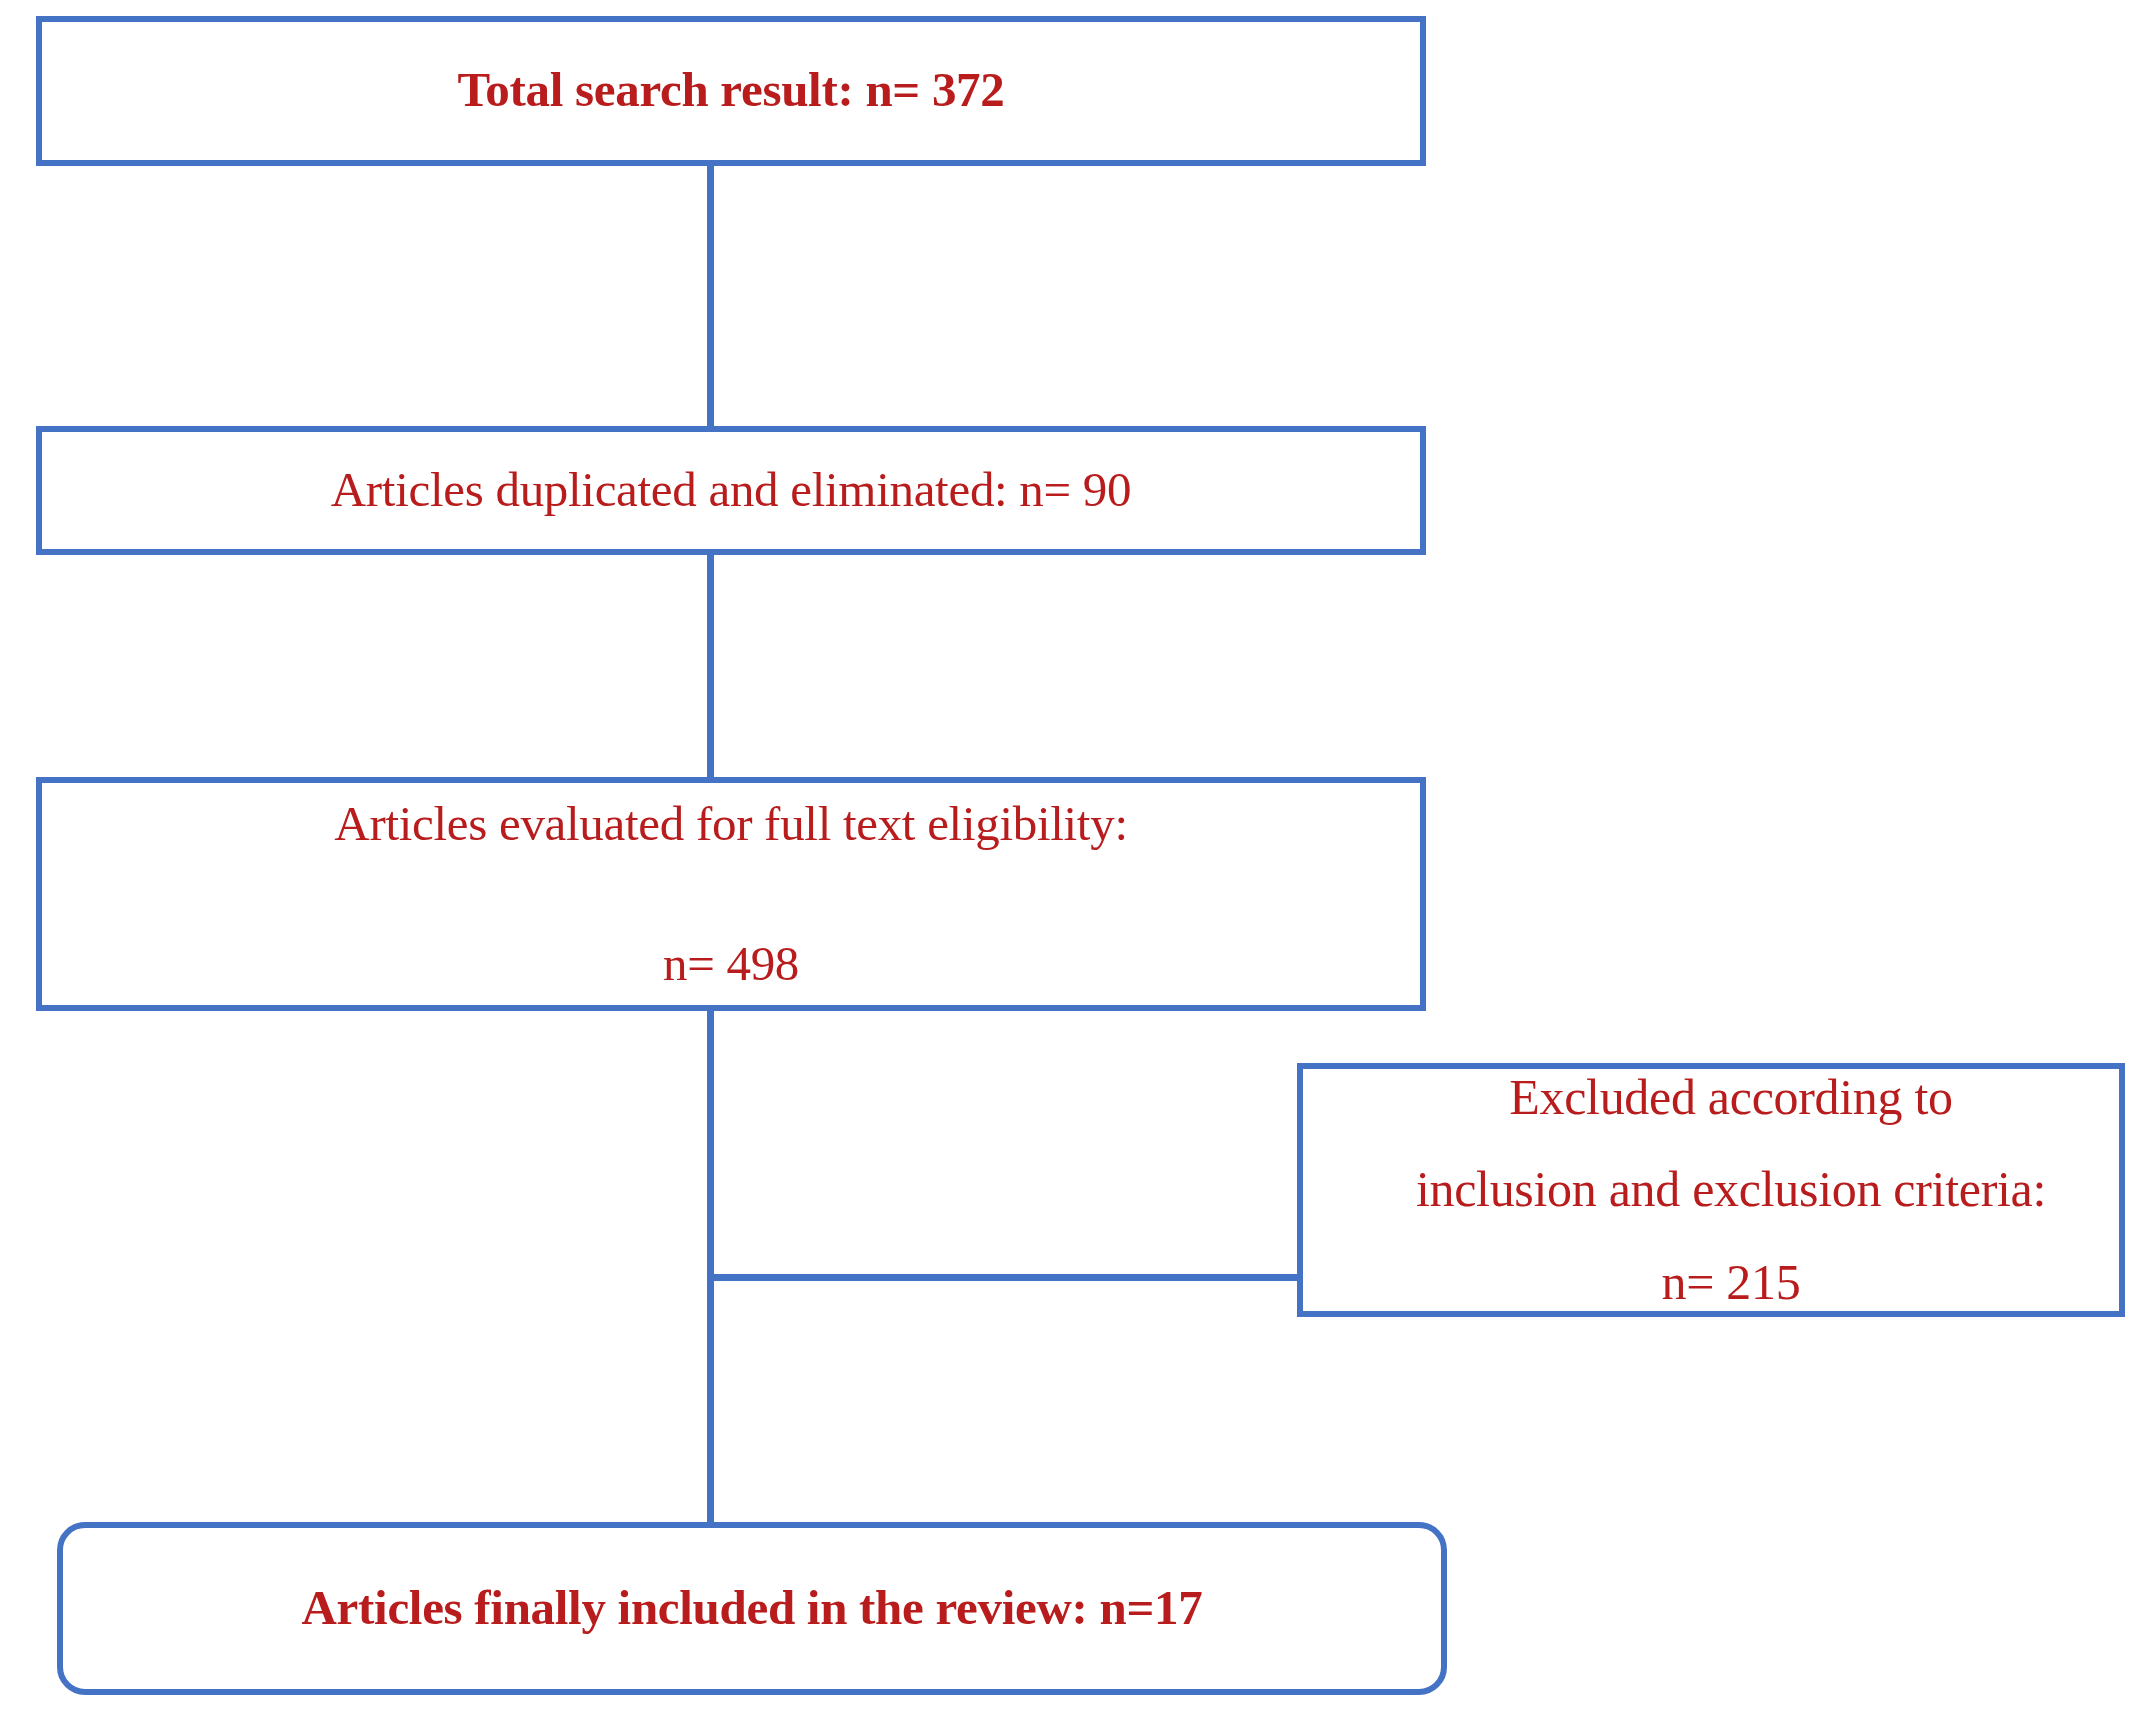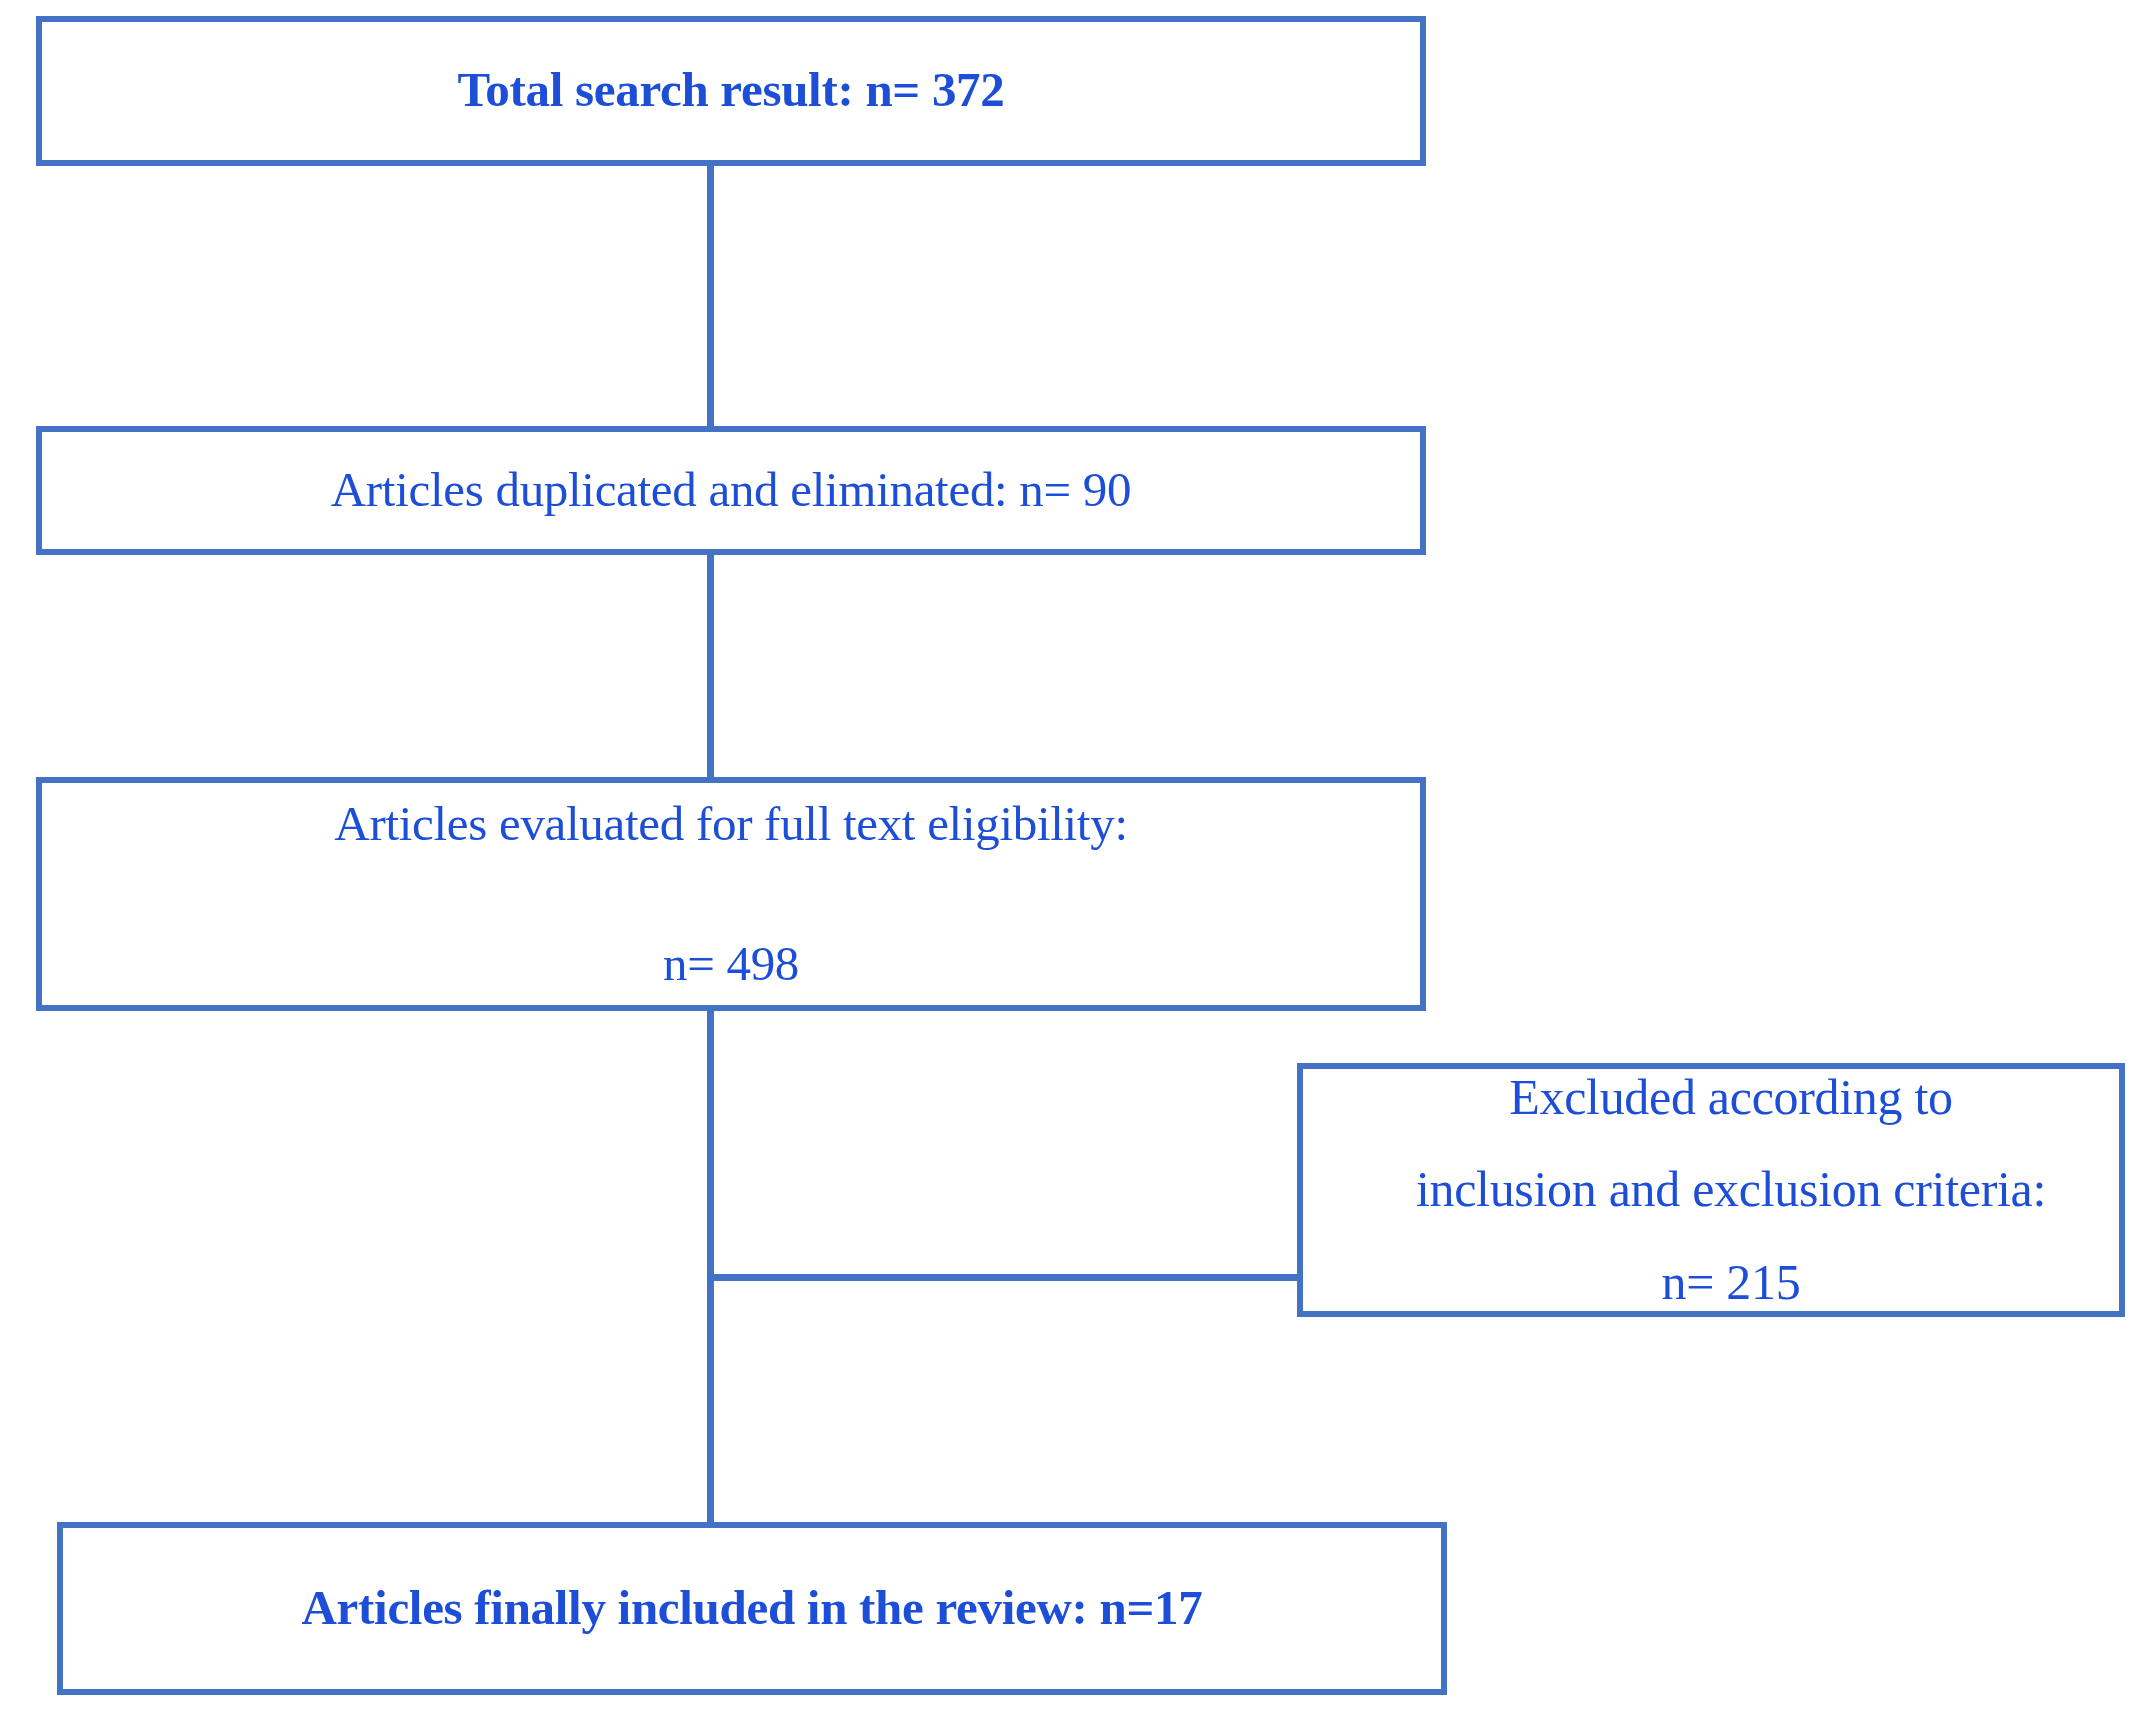--- a/index.html
+++ b/index.html
@@ -32,21 +32,21 @@
     position: absolute;
     background: #4472C4;
     z-index: 1;
   }
   .box-text {
     display: block;
     width: 100%;
     font-size: 49px;
     line-height: 1.15;
     letter-spacing: -0.3px;
-    color: #1d4ed8;
+    color: #b91c1c;
   }
   .bold .box-text {
     font-weight: bold;
   }
   .multi .box-text + .box-text {
     margin-top: 39px;
   }
 
   
   #box-total {
@@ -83,20 +83,21 @@
   }
   #box-excluded .box-text + .box-text {
     margin-top: 35px;
   }
   
   #box-included {
     left: 57px;
     top: 1522px;
     width: 1390px;
     height: 173px;
+    border-radius: 28px;
   }
 
   
   #connector-vertical-main {
     left: 707px;
     top: 159px;
     width: 6.9px;
     height: 1369px;
   }
   #connector-horizontal-excluded {

